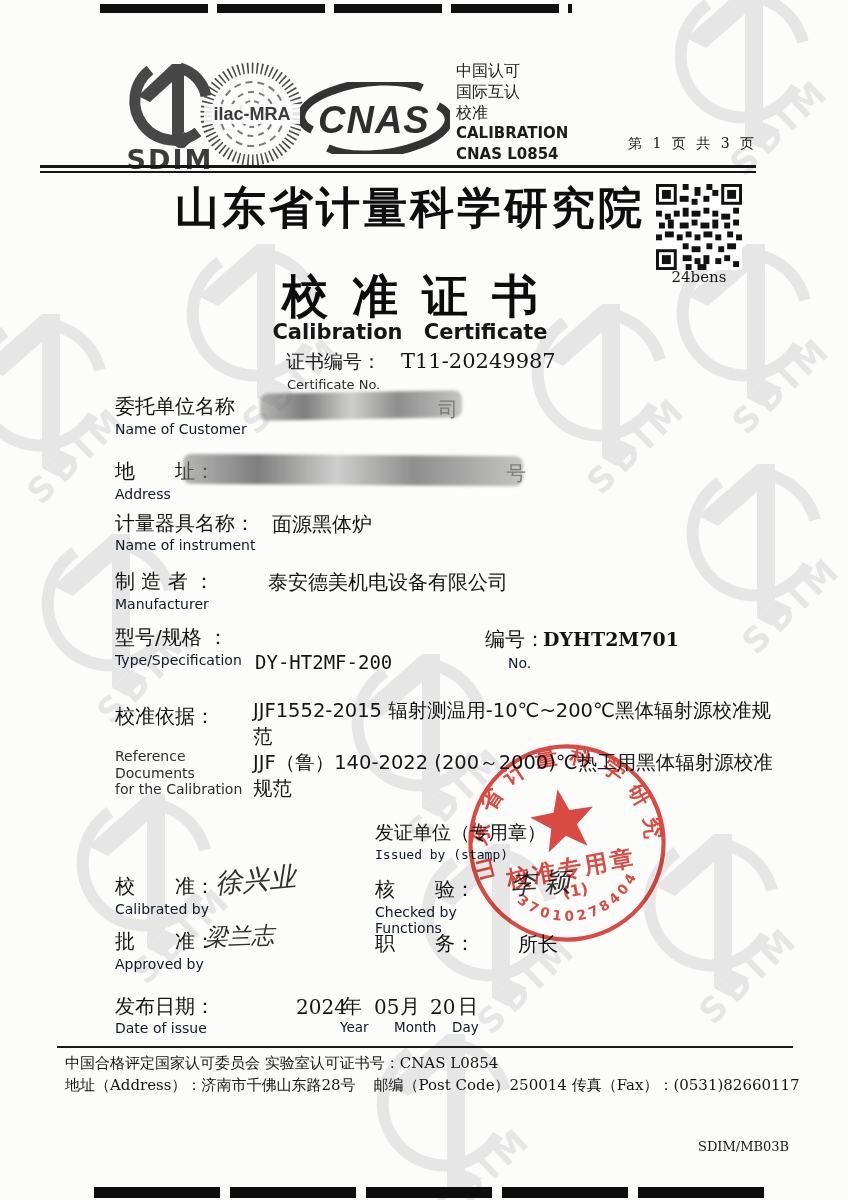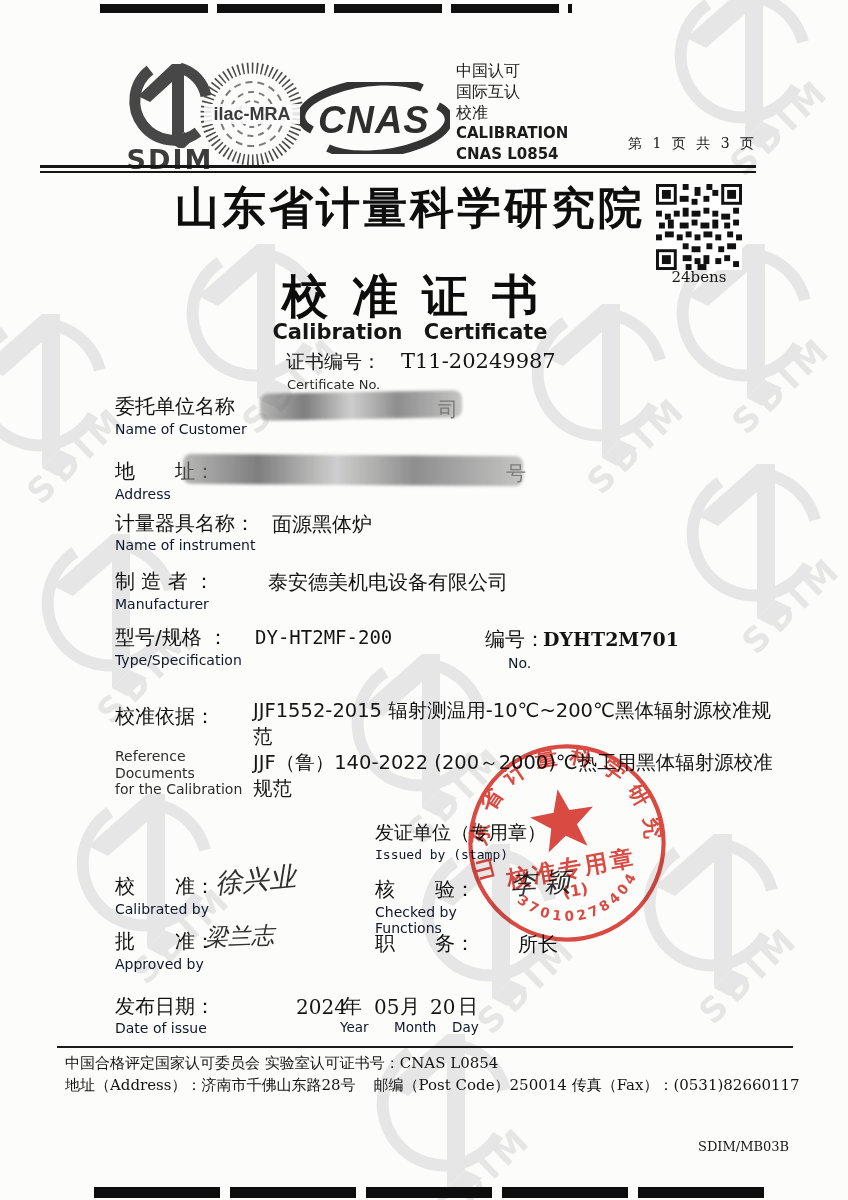--- a/index.html
+++ b/index.html
@@ -44,21 +44,21 @@
   .cert-en{left:200px;top:320px;width:420px;text-align:center;font-weight:bold;
            font-size:21px;word-spacing:14px;z-index:2;}
   .certno{left:286px;top:349px;font-size:19px;z-index:2;}
   .certno .val{font-family:"DejaVu Serif",serif;font-size:21px;margin-left:20px;}
   .certno-en{left:287px;top:377px;font-size:13px;color:#2b2b2b;z-index:2;}
 
   
   .lbl{font-size:20px;color:#121212;z-index:2;}
   .en{font-size:14px;color:#0f172a;z-index:2;}
   .val{font-size:20px;color:#141414;z-index:2;}
-  .mono{font-family:"DejaVu Sans Mono","Liberation Mono",monospace;font-size:19px;}
+  .mono{font-family:"DejaVu Sans Mono","Liberation Mono",monospace;font-size:19px;margin-top:25px;}
   .serifv{font-family:"DejaVu Serif",serif;font-weight:bold;font-size:19px;}
   .ghost{color:#6f6f6f;z-index:3;}
   .redact{z-index:4;border-radius:8px;filter:blur(1.5px);
     background:linear-gradient(90deg,rgba(125,125,125,.55),rgba(95,95,95,.8) 22%,
       rgba(150,150,150,.45) 45%,rgba(105,105,105,.75) 68%,rgba(140,140,140,.5) 100%);}
   .reflines{left:253px;top:698px;width:520px;font-size:19.5px;line-height:26px;z-index:2;}
   .ref-en{left:115px;top:748px;font-size:14px;line-height:16.5px;z-index:2;color:#2d2d2d;}
 
   
   .stamp{left:462px;top:738px;z-index:6;transform:rotate(-10deg);mix-blend-mode:multiply;opacity:.9;}

